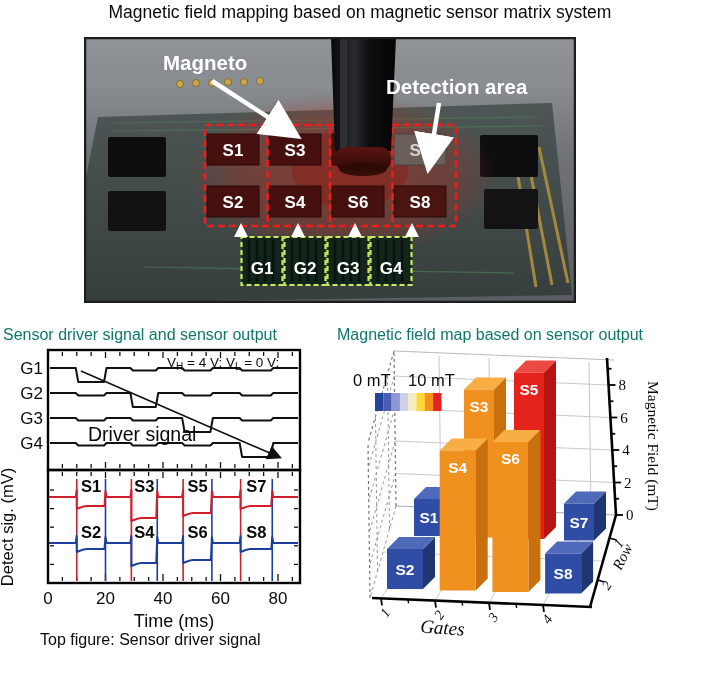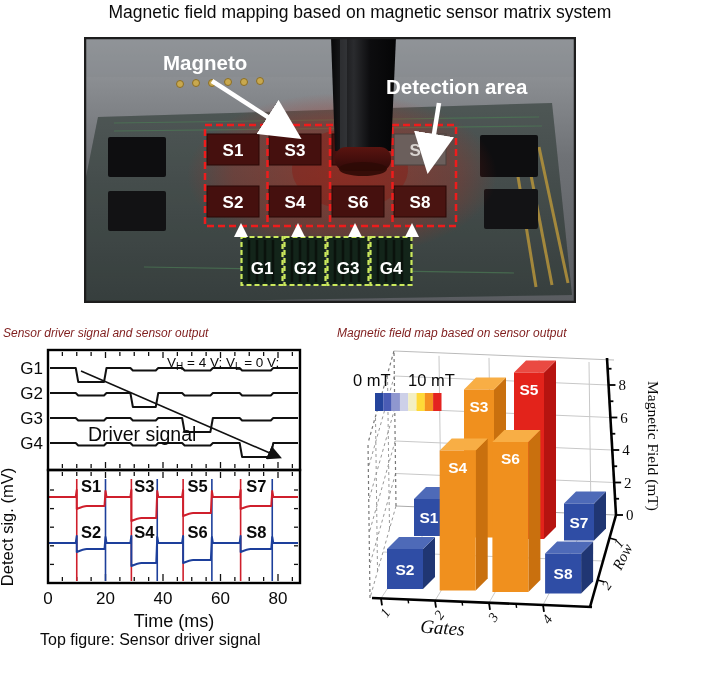--- a/index.html
+++ b/index.html
@@ -1,20 +1,20 @@
 <!DOCTYPE html>
 <html><head>
 <meta charset="utf-8">
 <style>
   html,body{margin:0;padding:0;background:#fff;}
   #canvas{position:relative;width:720px;height:686px;background:#fff;overflow:hidden;
           font-family:"Liberation Sans",sans-serif;color:#000;}
   .abs{position:absolute;}
   #main-title{top:2px;left:0;width:720px;text-align:center;font-size:17.5px;color:#0a0a0a;}
-  .section-heading{font-size:12px;color:#7f1d1d;white-space:nowrap;font-style:italic;}
+  .section-heading{font-size:16px;color:#0f766e;white-space:nowrap;}
   #left-heading{left:3px;top:326px;}
   #right-heading{left:337px;top:326px;}
   .caption{font-size:16px;color:#0a0a0a;white-space:nowrap;}
   #caption-top{left:40px;top:631px;}
   #caption-bottom{left:40px;top:663px;}
   svg text{user-select:none;}
 </style>
 </head>
 <body>
 

